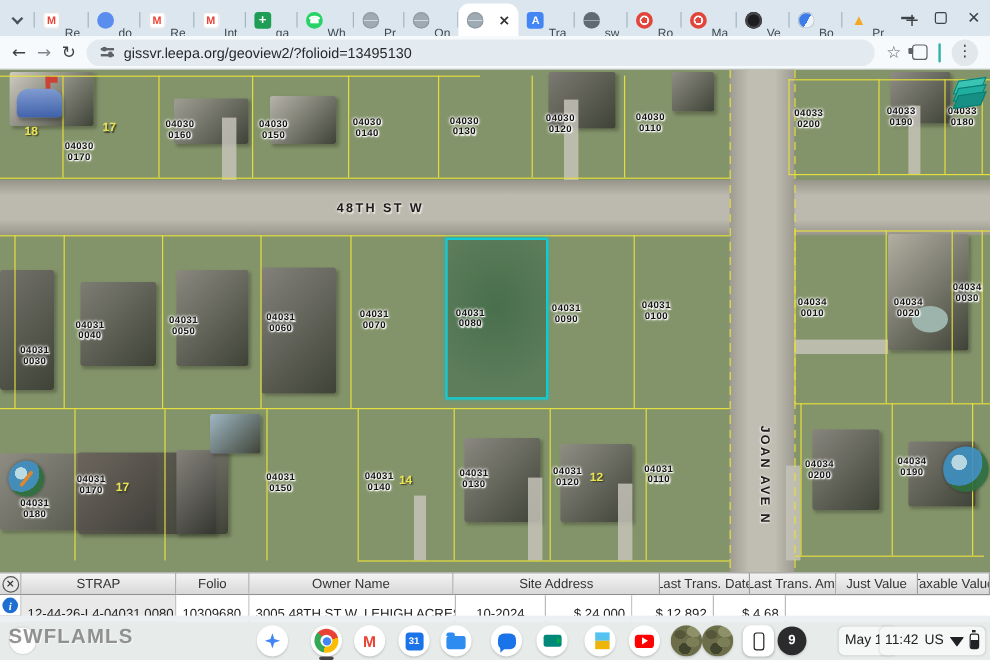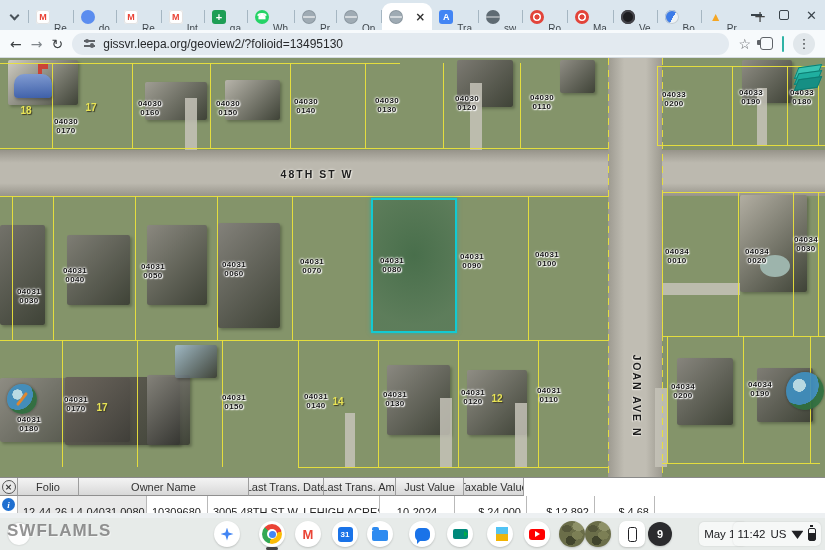--- a/index.html
+++ b/index.html
@@ -415,22 +415,24 @@
       <span class="needle"></span>
     </div>
   <div class="globe-ic" style="left:786px; top:314px; width:38px; height:38px;"></div>
 </div>
 
 <div class="datatable">
   <div class="trow" id="thead">
       <div class="hcell" style="width: 18px;">
         <span class="tclose-btn uicon">×</span>
       </div>
+      <div class="hcell" style="width: 129px;">STRAP</div>
       <div class="hcell" style="width: 61px;">Folio</div>
       <div class="hcell" style="width: 170px;">Owner Name</div>
+      <div class="hcell" style="width: 172px;">Site Address</div>
       <div class="hcell" style="width: 75px;">Last Trans. Date</div>
       <div class="hcell" style="width: 72px;">Last Trans. Amt</div>
       <div class="hcell" style="width: 68px;">Just Value</div>
       <div class="hcell" style="width: 60px;">Taxable Value</div>
     </div>
   <div class="trow" id="tdata">
       <div class="dcell" style="width: 18px; justify-content: center; padding: 0px;">
         <span class="info-ic">i</span>
       </div>
       <div class="dcell grey" style="width: 129px; justify-content: flex-start;">12-44-26-L4-04031.0080</div>

